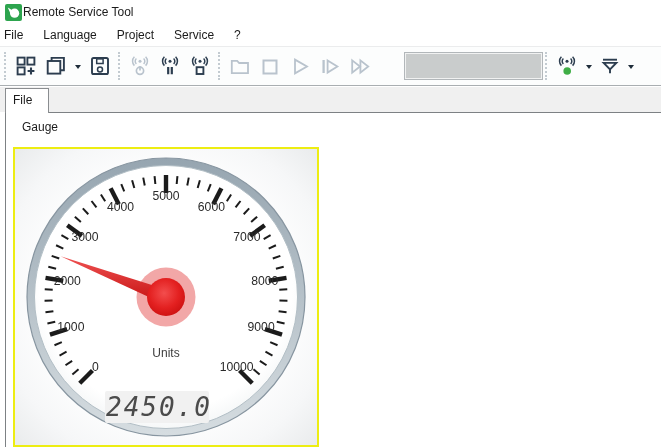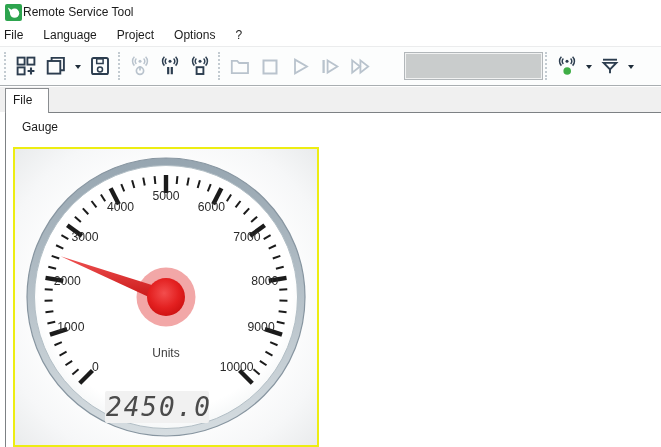--- a/index.html
+++ b/index.html
@@ -56,21 +56,21 @@
       <circle cx="9.6" cy="9.2" r="4.6" fill="#ffffff"></circle>
       <path d="M2.8,3.4 L9,7.2 L5.6,10 Z" fill="#ffffff"></path>
     </svg>
     <span class="title-text">Remote Service Tool</span>
   </div>
 
   <div class="menubar">
     <span class="mitem">File</span>
     <span class="mitem">Language</span>
     <span class="mitem">Project</span>
-    <span class="mitem">Options</span>
+    <span class="mitem">Service</span>
     <span class="mitem">?</span>
   </div>
 
   <div class="toolbar">
     <div class="grip"></div>
 
     <div class="tbtn">
       <svg class="tic" width="22" height="22" viewBox="0 0 22 22">
         <g class="ic-on" stroke-width="1.9">
           <rect x="2.6" y="2.6" width="7" height="7"></rect>

